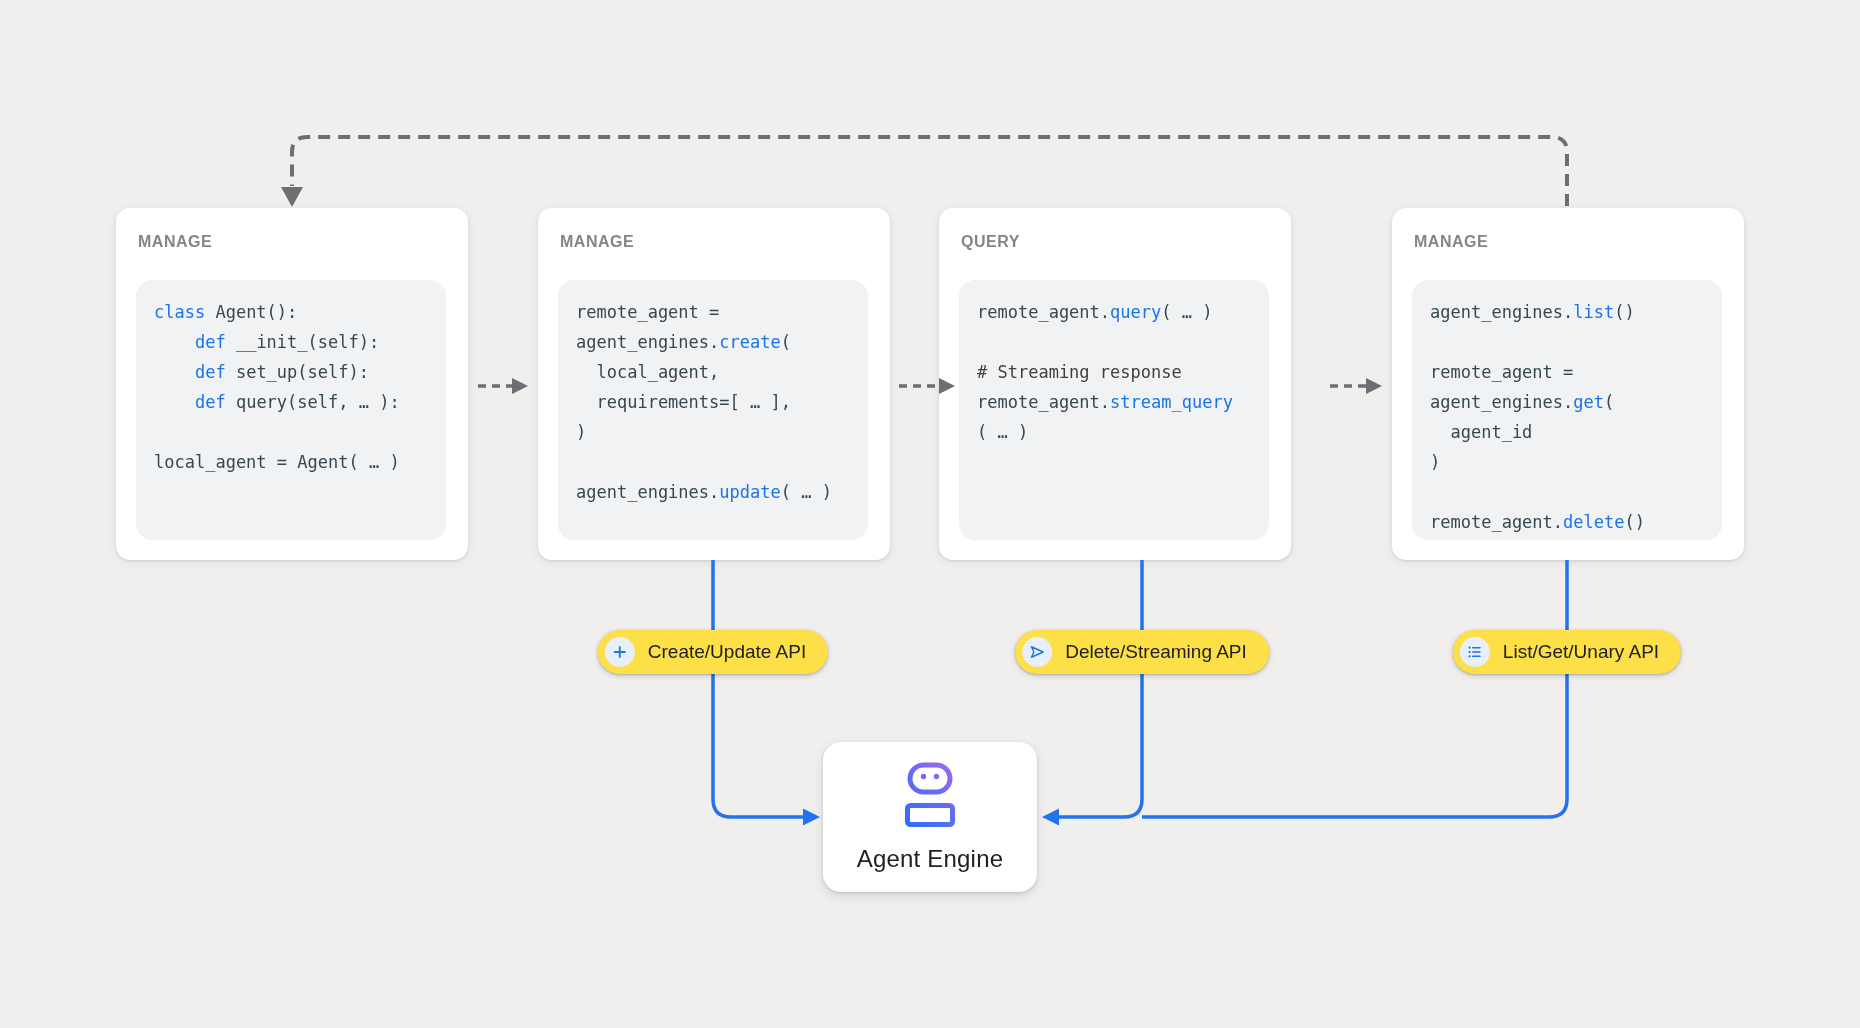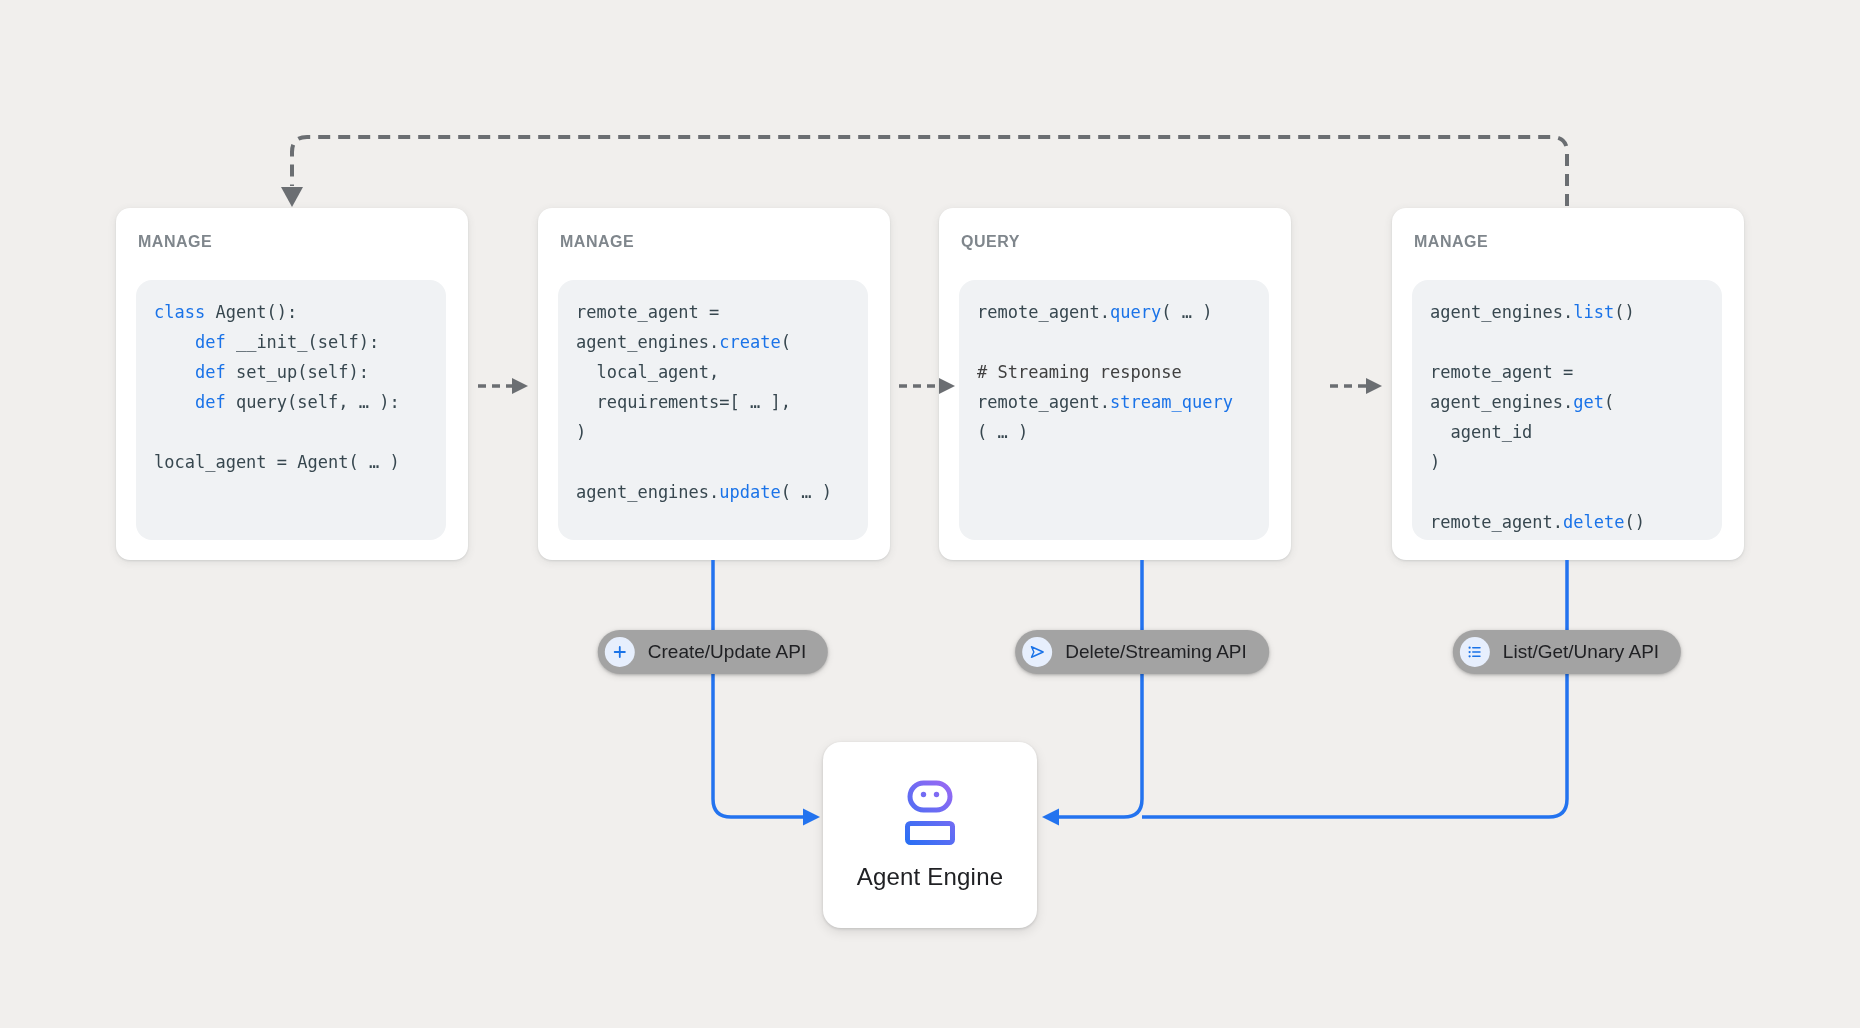--- a/index.html
+++ b/index.html
@@ -45,38 +45,38 @@
   .dash2{fill:none;stroke:#6b6e72;stroke-width:3.5;stroke-dasharray:8 6}
   .dash-head{fill:#6b6e72;stroke:none}
   .blue{fill:none;stroke:#2373ef;stroke-width:3.5}
   .blue-head{fill:#2373ef;stroke:none}
 
   
   .badge{
     position:absolute;top:630px;height:44px;
     transform:translateX(-50%);
     display:flex;align-items:center;gap:13px;
-    background:#a3a3a3;border-radius:22px;
+    background:#fde047;border-radius:22px;
     padding:0 22px 0 7px;
     box-shadow:0 1px 3px rgba(0,0,0,.22),0 2px 7px rgba(0,0,0,.12);
     font-size:19px;font-weight:500;color:#202124;white-space:nowrap;
   }
   .badge-create-update{left:713px}
   .badge-unary-streaming{left:1142px}
   .badge-list-get-delete{left:1567px}
   .badge-icon{
     width:30px;height:30px;border-radius:50%;
     background:#e7effd;flex:0 0 auto;
     display:flex;align-items:center;justify-content:center;
   }
   .badge-icon svg{width:18px;height:18px;display:block}
 
   
   .engine{
-    position:absolute;left:823px;top:742px;width:214px;height:186px;
+    position:absolute;left:823px;top:742px;width:214px;height:150px;
     background:#ffffff;border-radius:18px;
     box-shadow:0 1px 3px rgba(0,0,0,.14),0 4px 12px rgba(0,0,0,.10);
     display:flex;flex-direction:column;align-items:center;justify-content:center;gap:13px;
   }
   .engine-label{font-size:24px;font-weight:500;color:#202124;letter-spacing:.2px}
 </style>
 </head>
 <body>
 
 <div class="stage">

